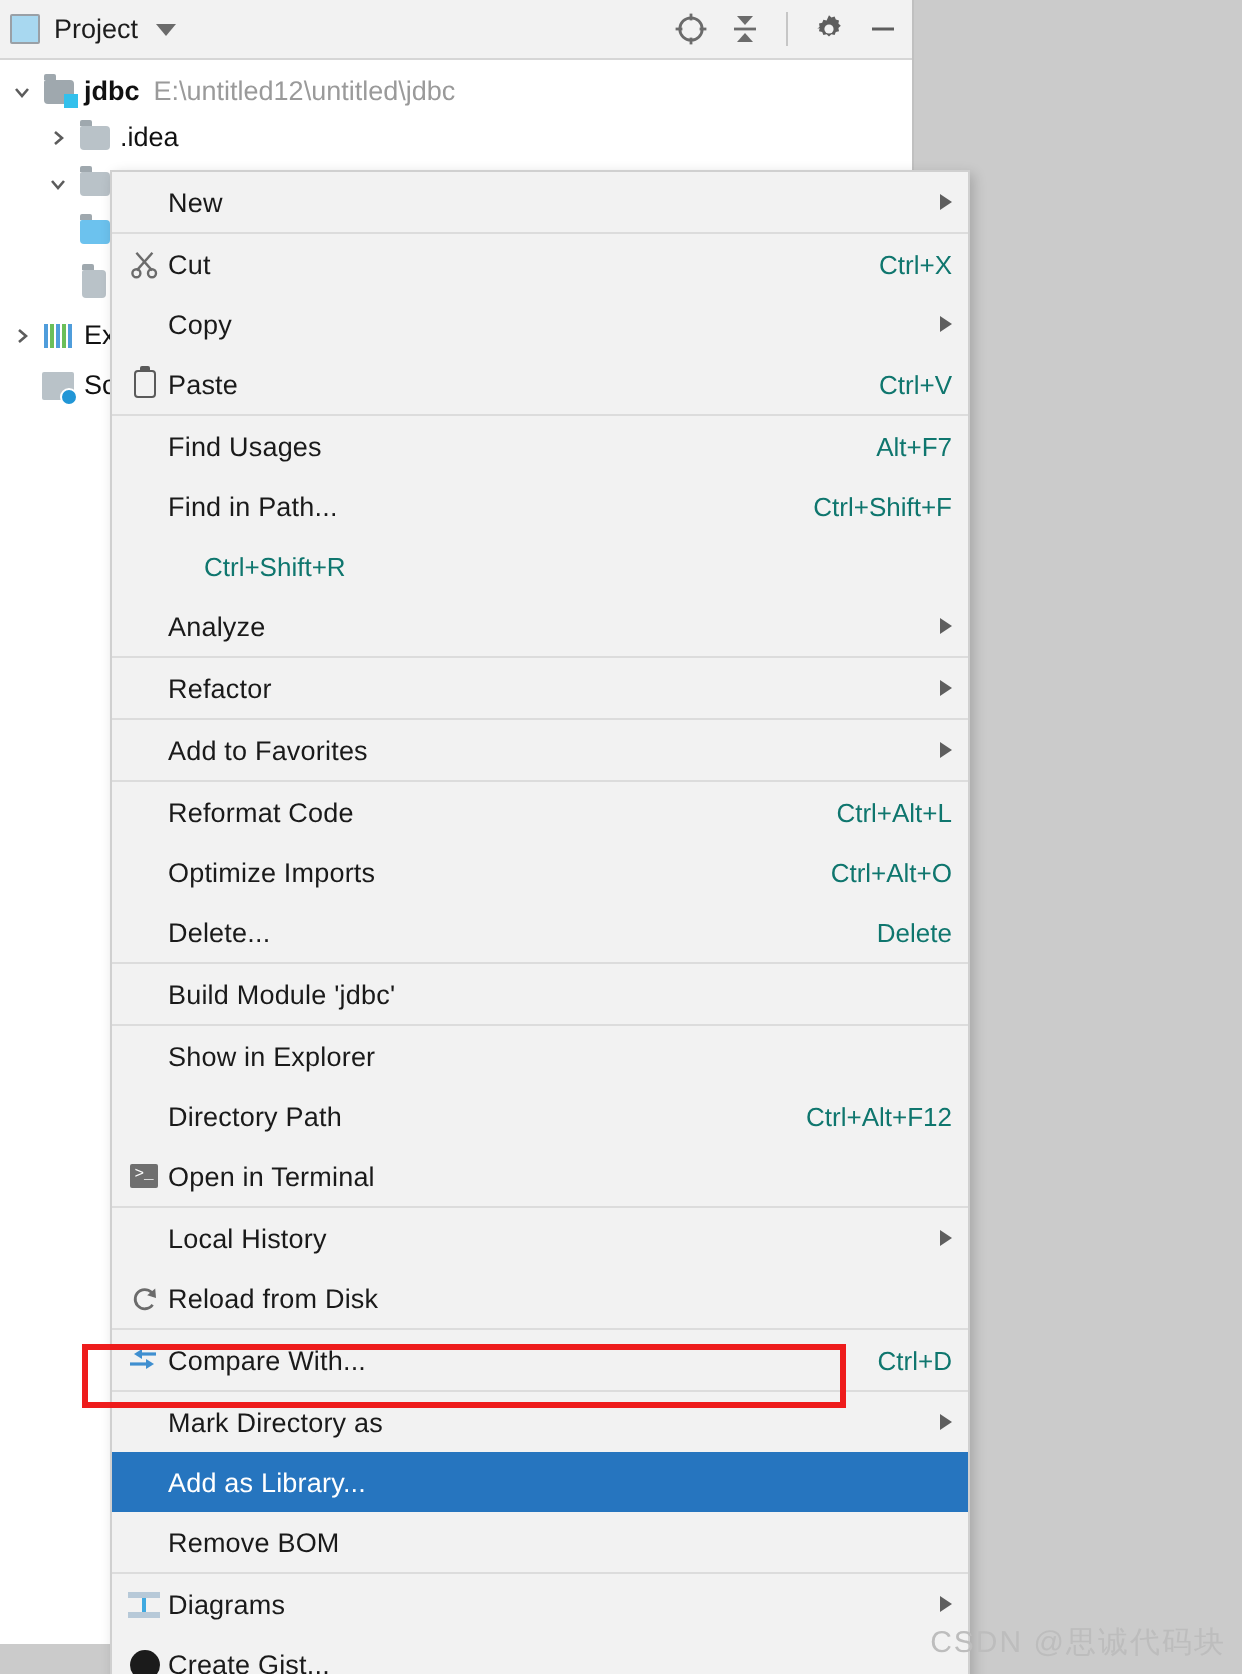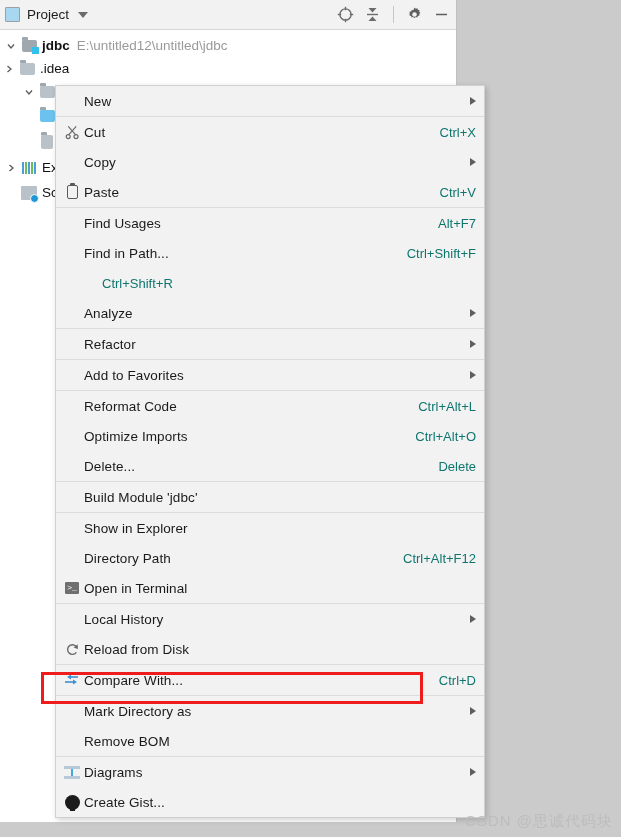--- a/index.html
+++ b/index.html
@@ -356,21 +356,21 @@
       </span>
       <span class="tree-icon">
         <span class="folder-glyph" style="position:relative">
           <span class="module-badge"></span>
         </span>
       </span>
       <span class="node-name">jdbc</span>
       <span class="node-path">E:\untitled12\untitled\jdbc</span>
     </div>
 
-    <div class="tree-row" style="">
+    <div class="tree-row" style="padding-left:20px">
       <span class="twisty">
         <svg width="10" height="10" viewBox="0 0 10 10">
             <polyline points="3.5,2 7,5 3.5,8" fill="none" stroke="#5c5c5c" stroke-width="1.3"></polyline>
           </svg>
       </span>
       <span class="tree-icon">
         <span class="folder-glyph light"></span>
       </span>
       <span class="node-plain">.idea</span>
     </div>
@@ -559,20 +559,24 @@
     <span class="mi-label">Compare With...</span>
     <span class="mi-shortcut">Ctrl+D</span>
   </div>
   <div class="menu-sep"></div>
 
   <div class="mi">
     <span class="mi-icon"></span>
     <span class="mi-label">Mark Directory as</span>
     <span class="submenu-arrow"></span>
   </div>
+  <div class="mi selected">
+    <span class="mi-icon"></span>
+    <span class="mi-label">Add as Library...</span>
+  </div>
   <div class="mi">
     <span class="mi-icon"></span>
     <span class="mi-label">Remove BOM</span>
   </div>
   <div class="menu-sep"></div>
 
   <div class="mi">
     <span class="mi-icon">
         <span class="ic-diagram">
           <span></span>

